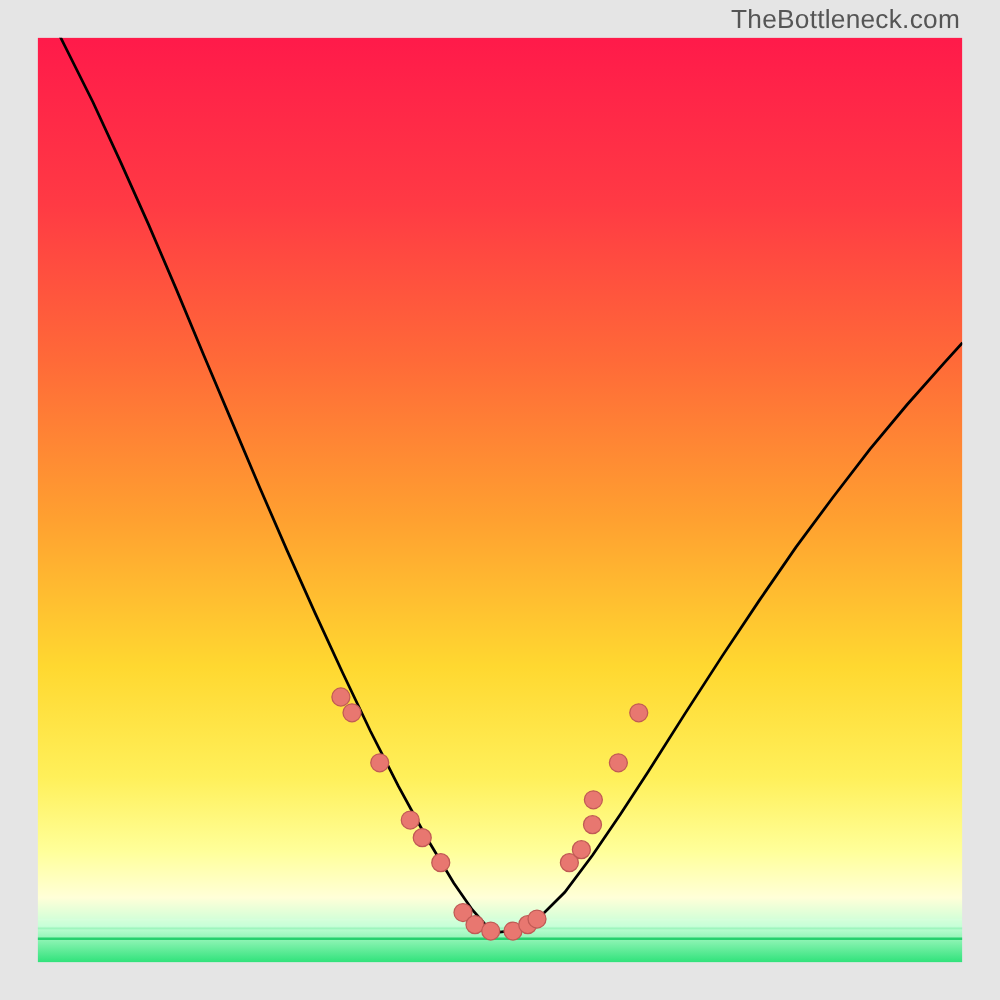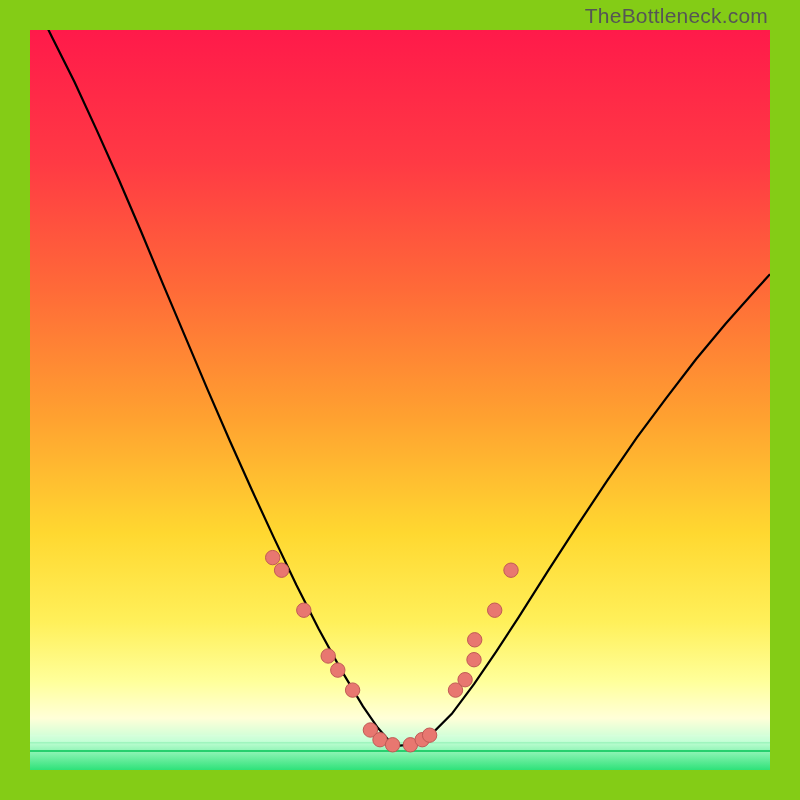--- a/index.html
+++ b/index.html
@@ -10,21 +10,21 @@
     overflow: hidden;
     background: #000;
     font-family: Arial, Helvetica, sans-serif;
   }
   .frame {
     position: absolute;
     top: 0;
     left: 0;
     width: 800px;
     height: 800px;
-    background: #84cc16;
+    background: #e5e5e5;
   }
   .plot-area {
     position: absolute;
     top: 30px;
     left: 30px;
     width: 740px;
     height: 740px;
     overflow: hidden;
   }
   .gradient {

